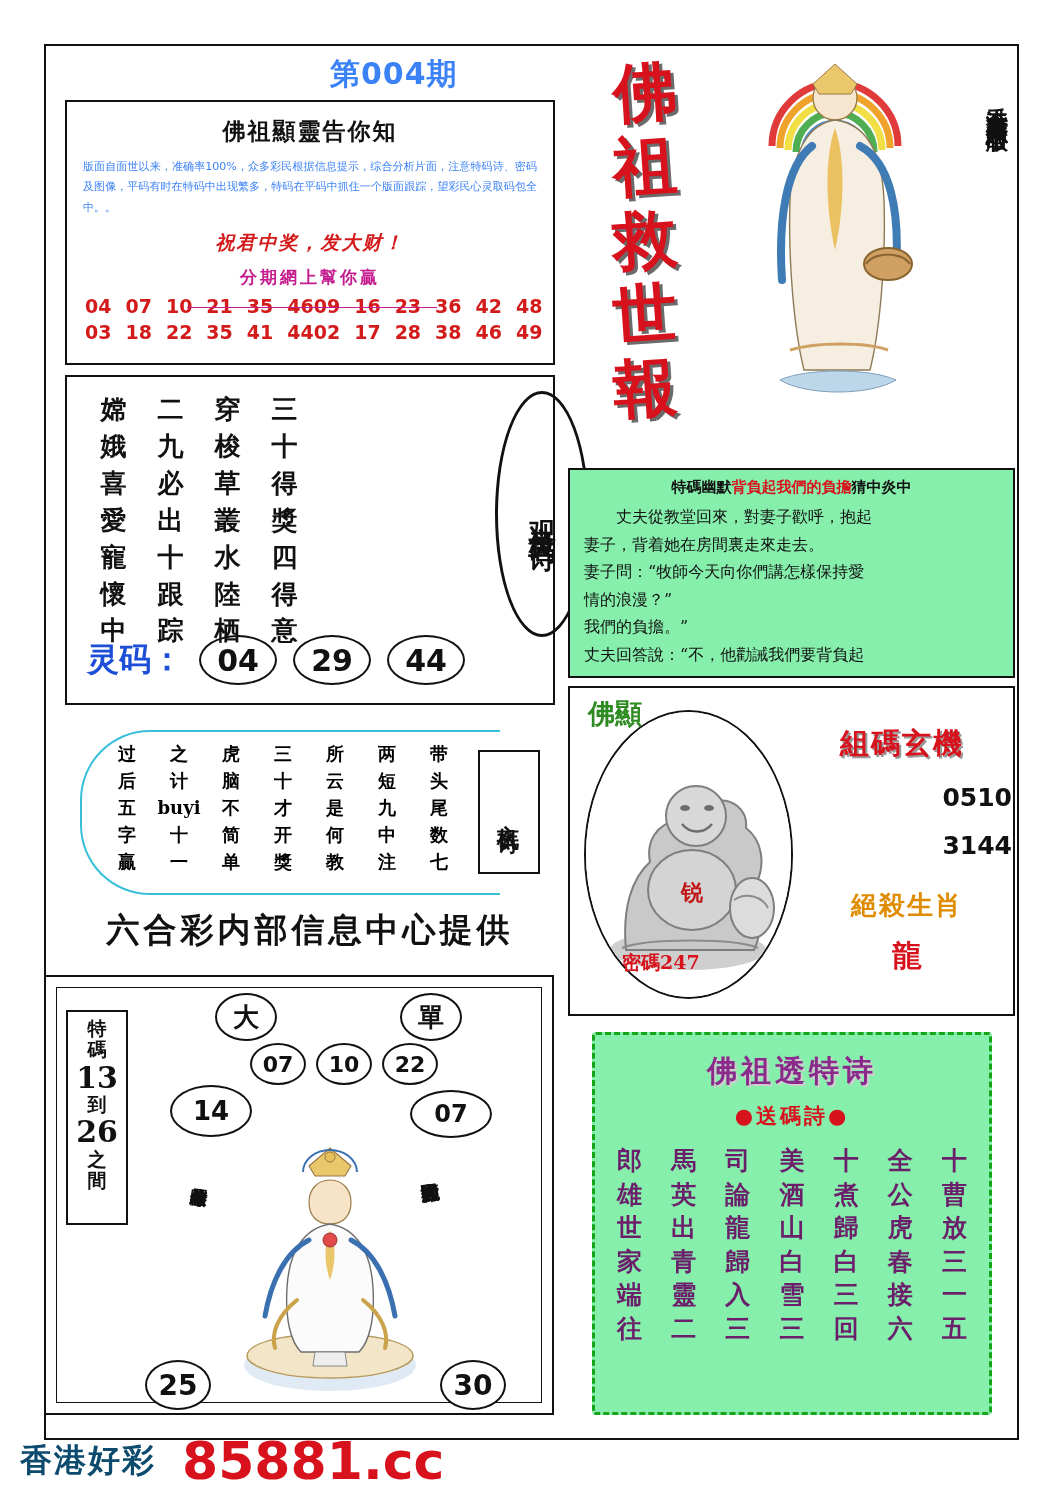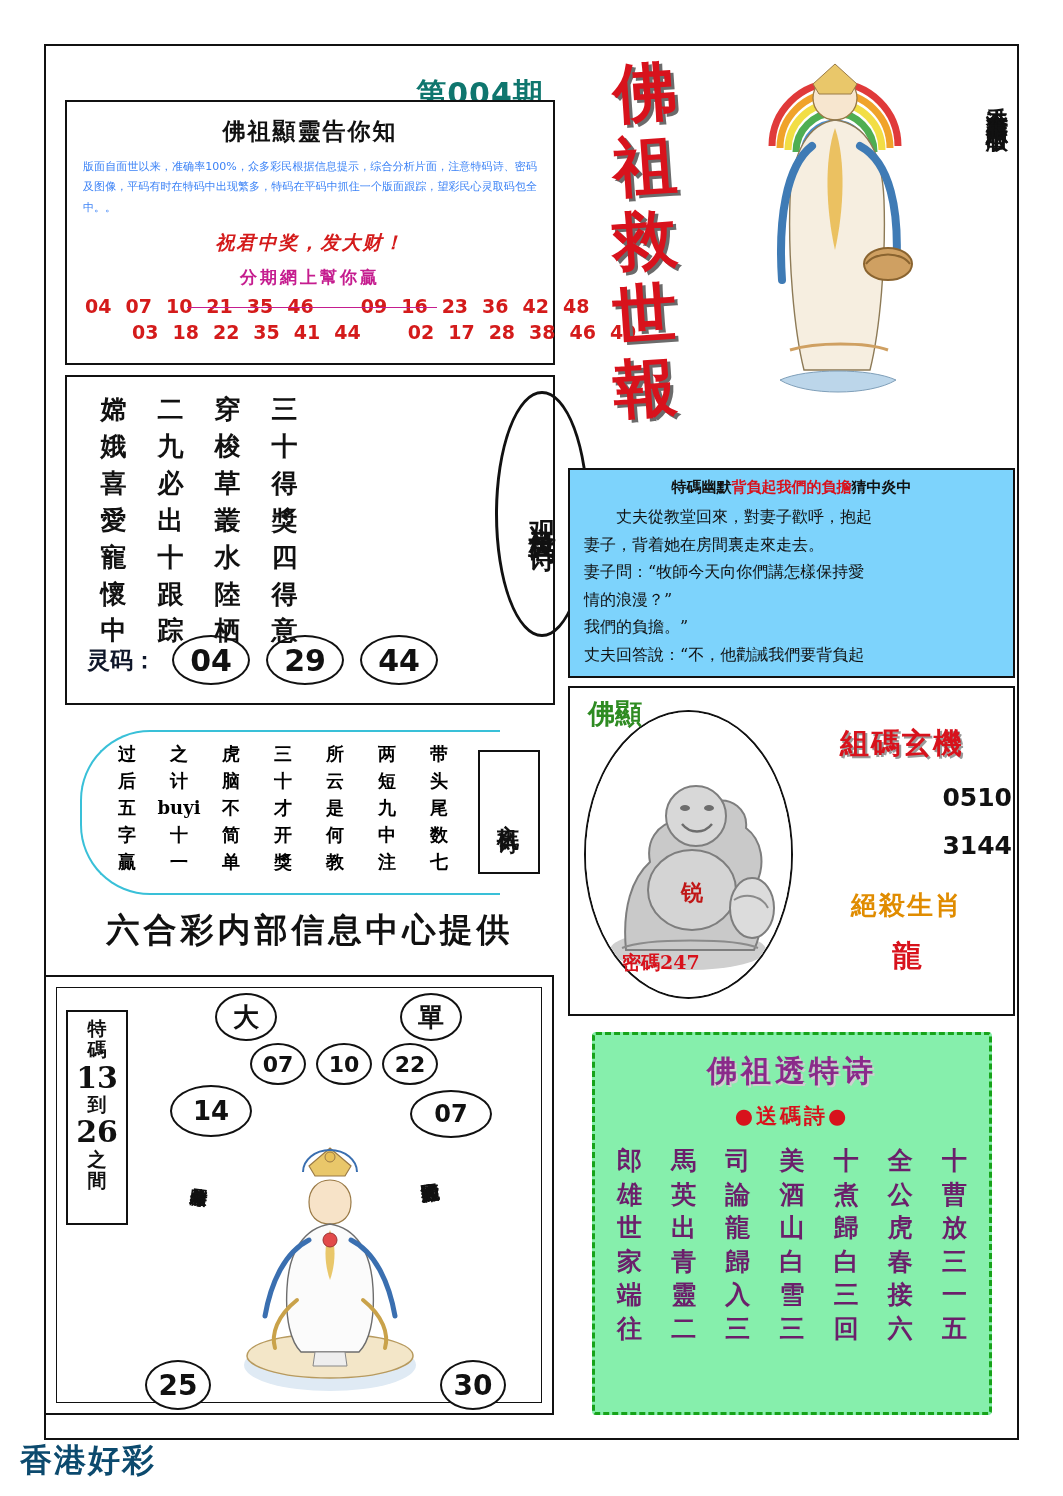--- a/index.html
+++ b/index.html
@@ -12,22 +12,22 @@
   .page{position:absolute;inset:0;}
 
   
   .outer-frame{
     position:absolute;left:44px;top:44px;width:975px;height:1396px;
     border:2px solid #111;box-sizing:border-box;
   }
 
   
   .issue-title{
-    position:absolute;left:330px;top:74px;width:300px;text-align:center;
-    font-size:30px;font-weight:bold;color:#0f766e;letter-spacing:1px;
+    position:absolute;left:330px;top:54px;width:300px;
+    font-size:30px;font-weight:bold;color:#3b82f6;letter-spacing:1px;
     font-family:"DejaVu Sans","Liberation Sans",sans-serif;
   }
 
   .notice-box{
     position:absolute;left:65px;top:100px;width:490px;height:265px;
     border:2px solid #111;box-sizing:border-box;background:#fff;
   }
   .notice-title{
     text-align:center;font-size:23px;font-weight:bold;color:#111;margin-top:14px;
     letter-spacing:2px;
@@ -43,21 +43,21 @@
     text-align:center;color:#c51d8f;font-weight:bold;font-size:17px;margin-top:10px;
     letter-spacing:3px;
   }
   .notice-sub-line{
     position:absolute;left:120px;top:205px;width:250px;height:1px;background:#c51d8f;
   }
   .num-grid{
     display:flex;justify-content:space-between;padding:6px 18px 0 18px;
   }
   .num-col{display:flex;gap:14px;}
-  .num-row{margin-top:4px;margin-left:47px;}
+  .num-row{margin-top:4px;}
   .num{
     color:#d41b1b;font-size:19px;font-weight:bold;font-family:"DejaVu Sans",sans-serif;
   }
 
   
   .poem-box{
     position:absolute;left:65px;top:375px;width:490px;height:330px;
     border:2px solid #111;box-sizing:border-box;background:#fff;
   }
   .poem-cols{
@@ -74,21 +74,21 @@
     display:flex;align-items:center;justify-content:center;
   }
   .poem-seal .txt{
     writing-mode:vertical-rl;font-size:27px;font-weight:bold;letter-spacing:6px;
     font-family:"DejaVu Serif","Liberation Serif",serif;color:#111;
   }
   .ling-row{
     position:absolute;left:20px;top:258px;width:450px;display:flex;align-items:center;gap:10px;
   }
   .ling-label{
-    font-size:23px;font-weight:bold;font-family:"DejaVu Serif","Liberation Serif",serif;color:#0f172a;
+    font-size:32px;font-weight:bold;font-family:"DejaVu Serif","Liberation Serif",serif;color:#1d4ed8;
   }
   .ling-ball{
     width:74px;height:46px;border:2px solid #111;border-radius:50%;
     display:flex;align-items:center;justify-content:center;
     font-size:30px;font-weight:bold;color:#111;margin-left:6px;
   }
 
   
   .xuanji{
     position:absolute;left:80px;top:730px;width:465px;height:165px;
@@ -162,21 +162,21 @@
     transform:rotate(-4deg);
   }
   .mast-side{
     position:absolute;right:4px;top:40px;writing-mode:vertical-rl;
     font-size:22px;font-weight:bold;color:#111;letter-spacing:2px;line-height:1.25;
     font-family:"DejaVu Sans","Liberation Sans",sans-serif;height:330px;
   }
 
   .joke-box{
     position:absolute;left:568px;top:468px;width:447px;height:210px;
-    border:2px solid #111;box-sizing:border-box;background:#7dd3fc;
+    border:2px solid #111;box-sizing:border-box;background:#86efac;
   }
   .joke-head{
     text-align:center;font-size:15px;font-weight:bold;margin-top:8px;color:#111;
     white-space:nowrap;
   }
   .joke-head .hl{color:#d8121c;}
   .joke-body{
     margin:6px 14px 0 14px;font-size:16px;line-height:1.72;color:#111;
     font-family:"DejaVu Serif","Liberation Serif",serif;text-align:justify;
   }
@@ -605,15 +605,16 @@
         <span>世</span>
         <span>家</span>
         <span>端</span>
         <span>往</span>
       </div>
     </div>
   </div>
 
   <div class="footer">
     <span class="cn">香港好彩</span>
+    <span class="url">85881.cc</span>
   </div>
 
 </div>
 
 </body></html>

